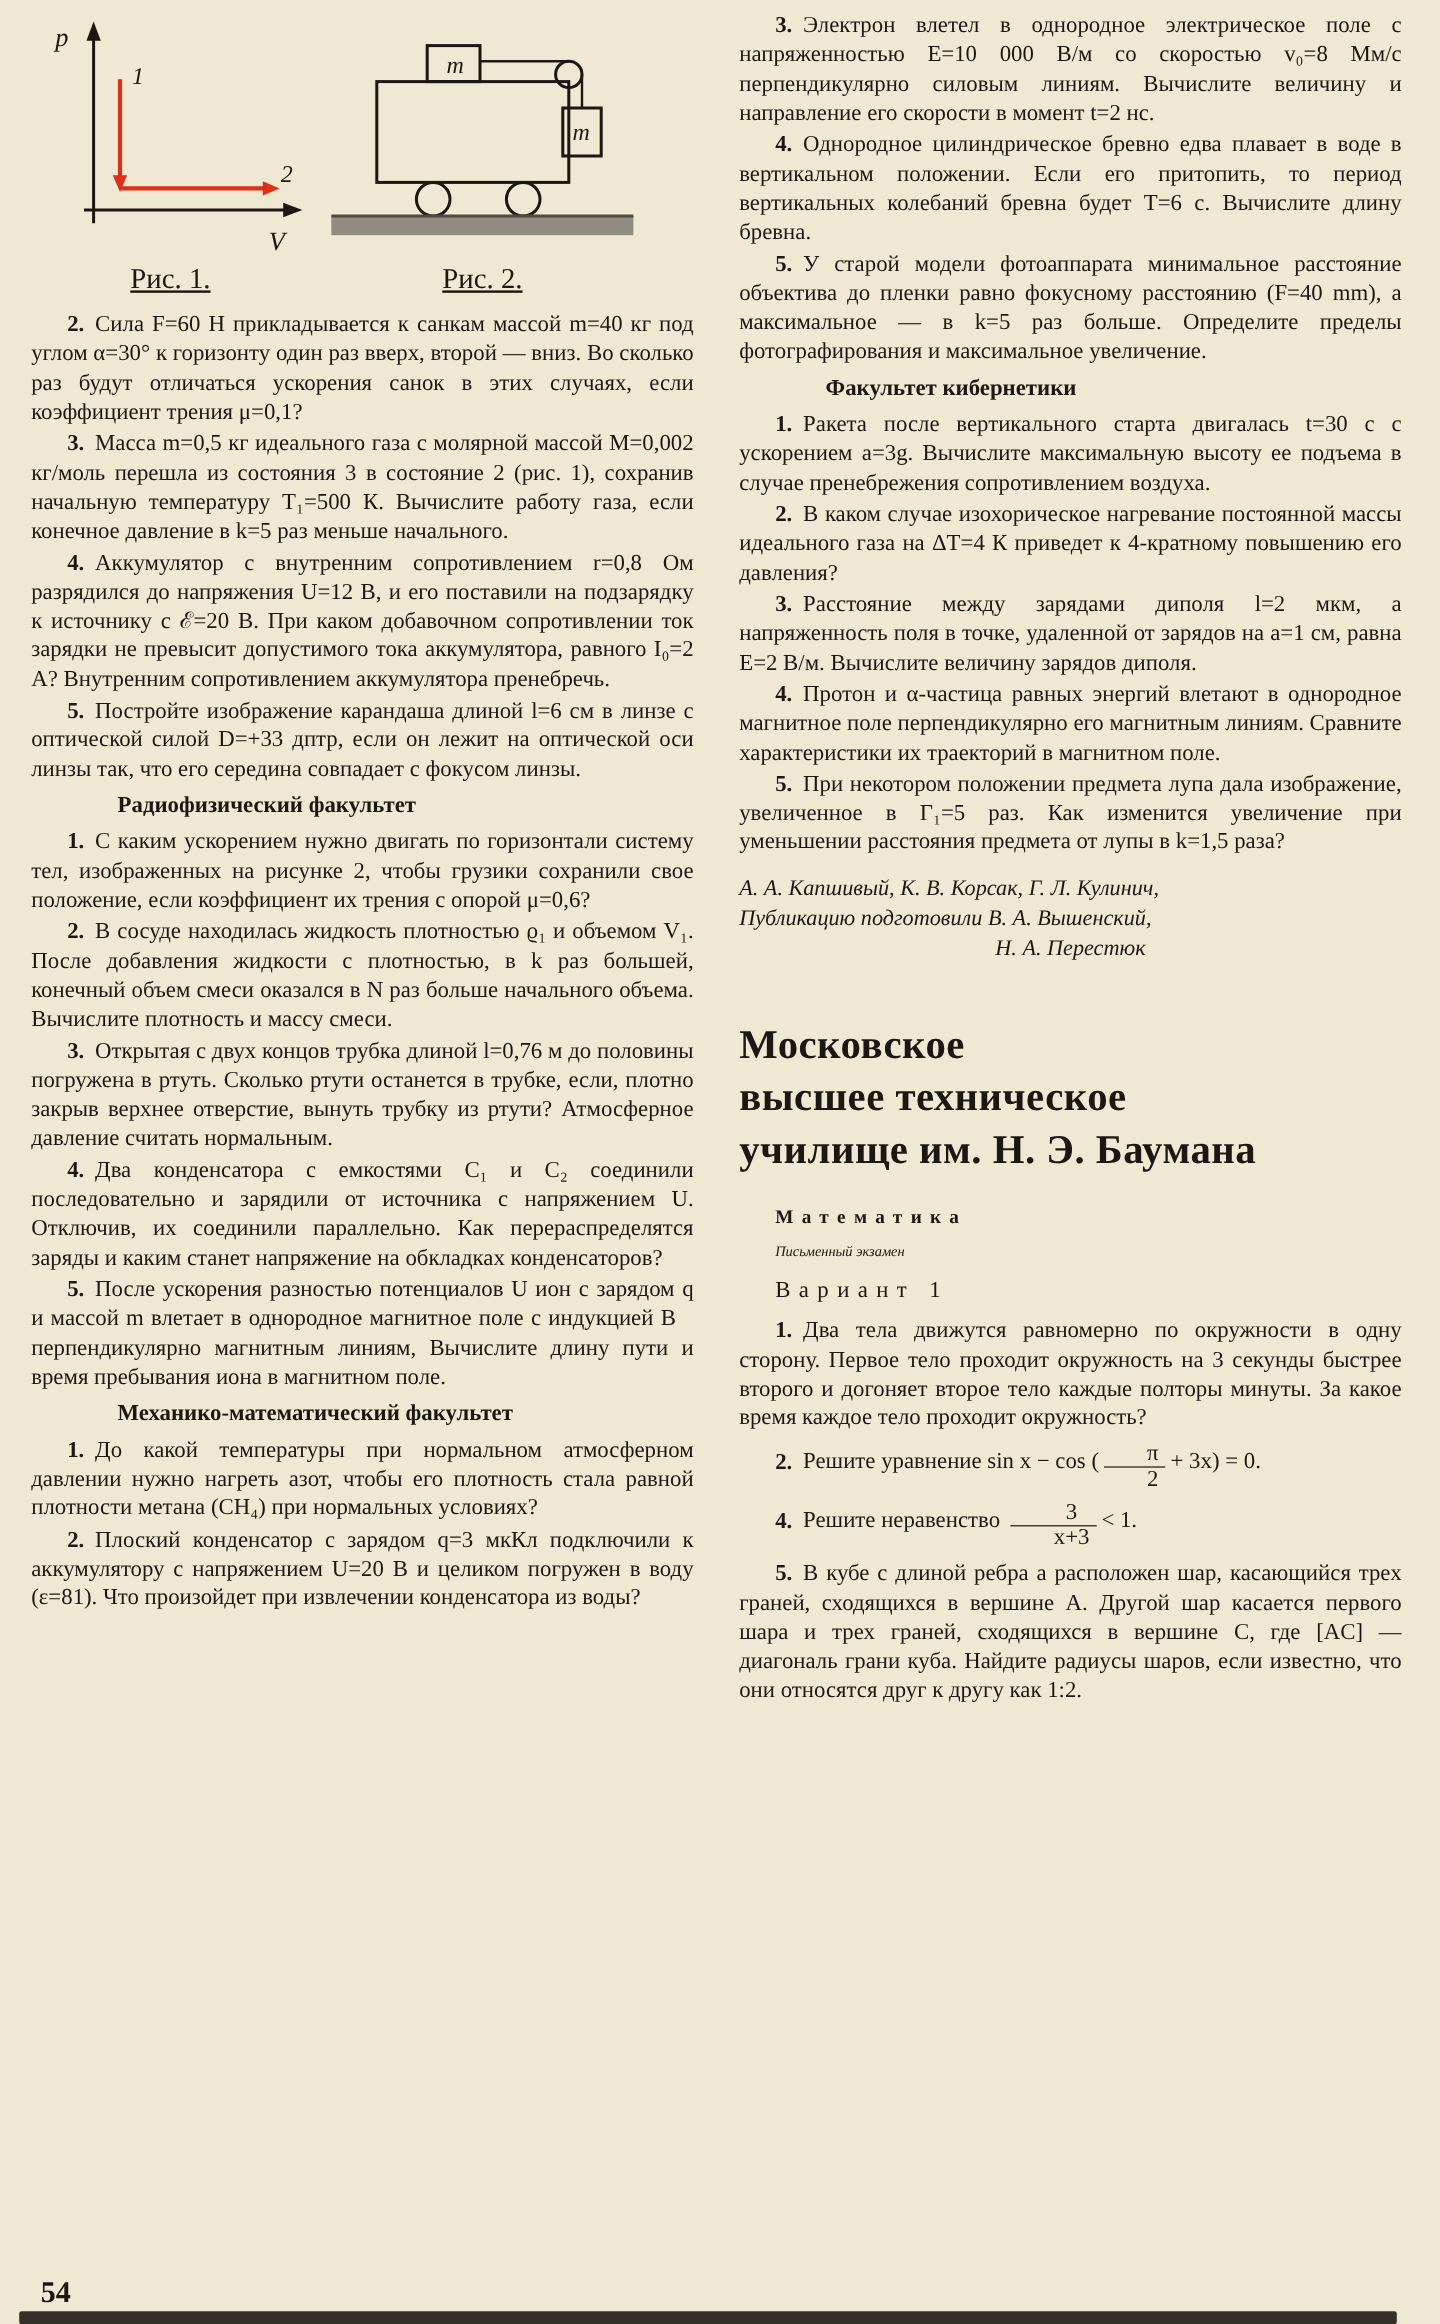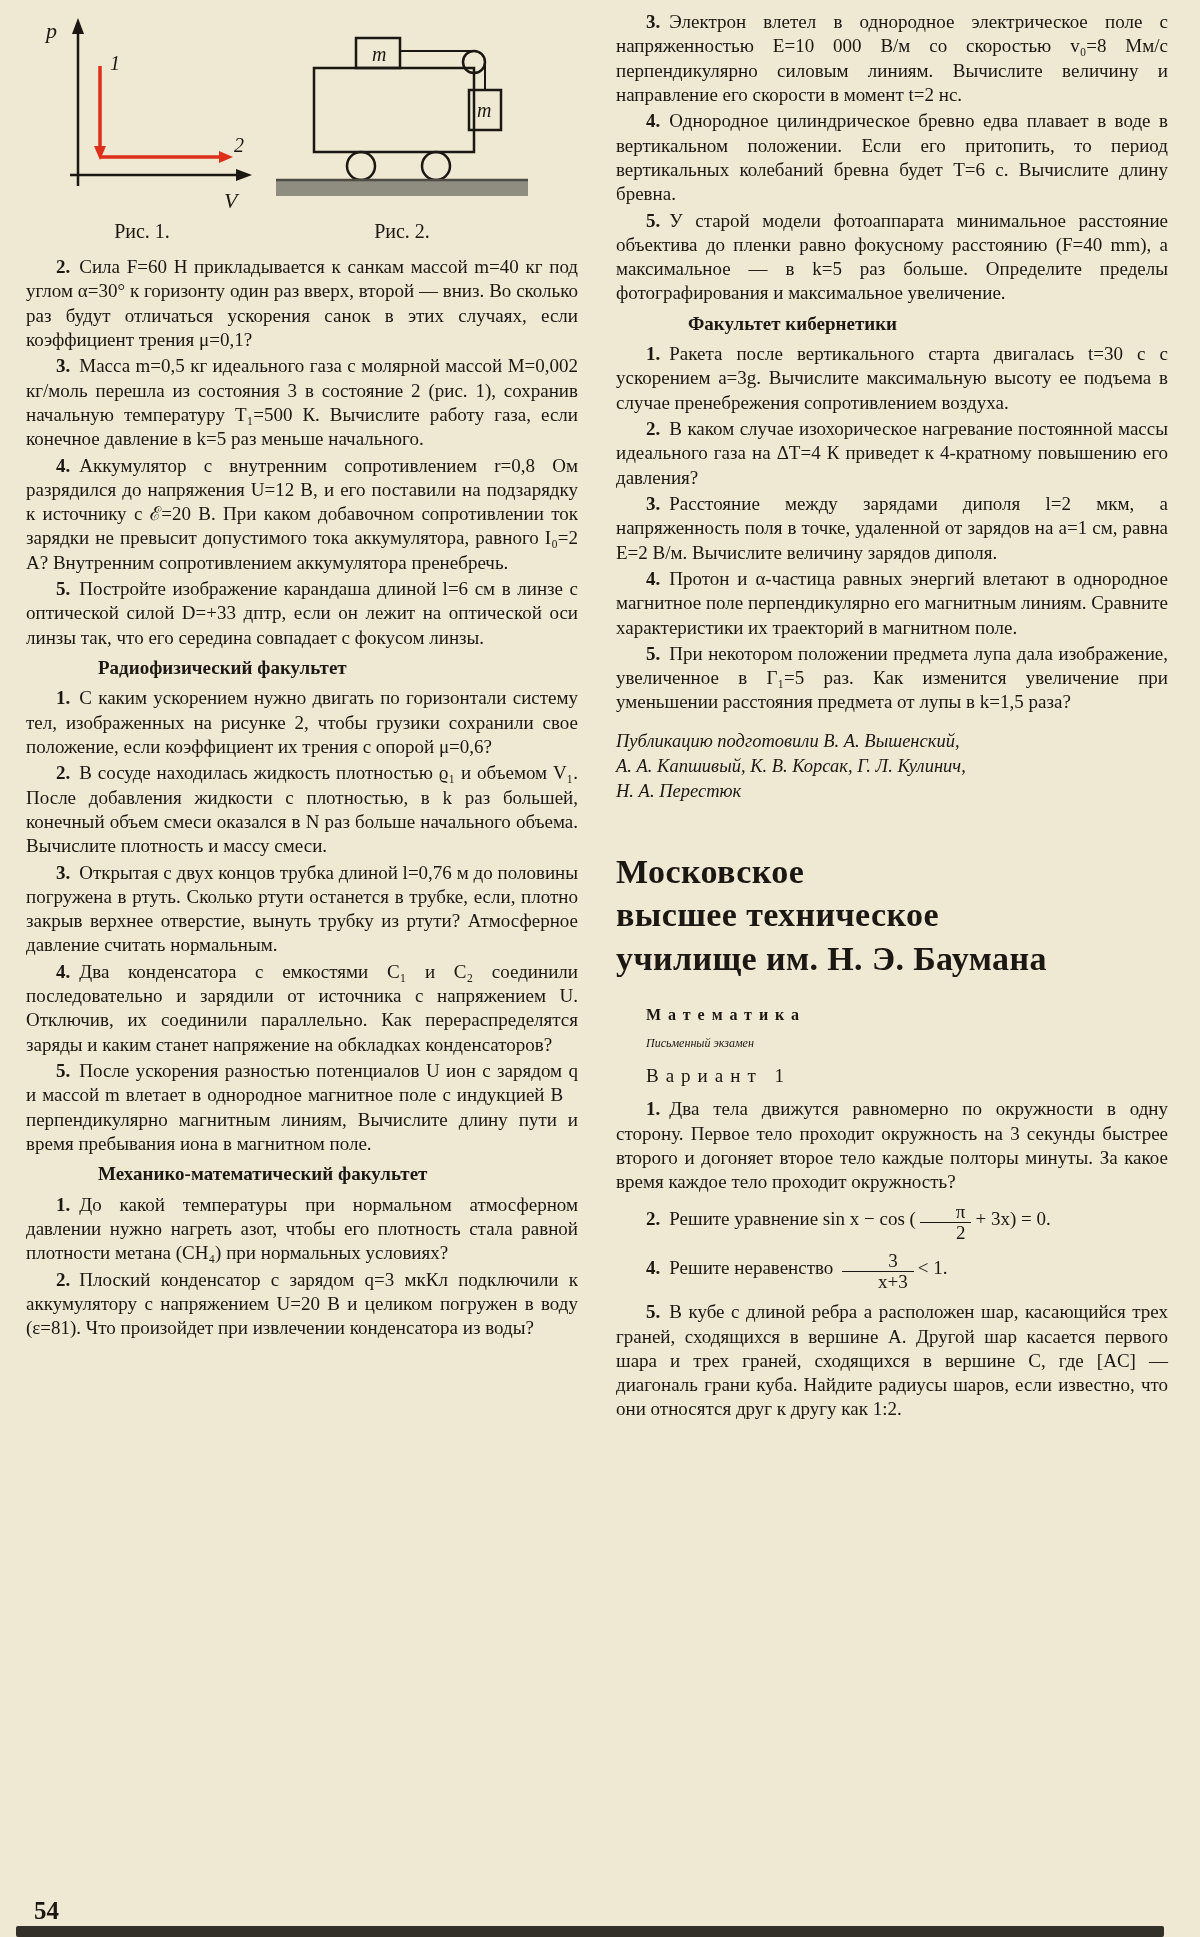--- a/index.html
+++ b/index.html
@@ -7,29 +7,29 @@
     width:1200px;height:1937px;
     background:#efe8d2;
     font-family:"Liberation Serif","DejaVu Serif",serif;
     color:#1b1712;
     overflow:hidden;
   }
   .page{position:relative;width:1200px;height:1937px;box-sizing:border-box;padding:10px 26px 0;overflow:hidden;}
   .columns{display:flex;gap:38px;}
   .col{width:552px;}
   .figrow{display:flex;gap:18px;align-items:flex-start;margin-bottom:2px;}
-  .caprow{display:flex;gap:18px;margin:0 0 12px;font-size:20px;}
+  .caprow{display:flex;gap:18px;margin:0 0 12px;font-size:24px;text-decoration:underline;}
   .cap1{width:232px;text-align:center;}
   .cap2{width:252px;text-align:center;}
   p.para{font-size:19px;line-height:1.28;text-align:justify;margin:0 0 2px;text-indent:30px;}
   .pnum{font-weight:bold;margin-right:9px;}
   h3.fac{font-size:19px;font-weight:bold;margin:6px 0 6px;text-indent:72px;line-height:1.28;}
   .credits{margin-top:14px;font-style:italic;font-size:18.5px;line-height:1.35;}
   .credit-line{text-align:left;}
-  .credit-last{text-align:left;}
+  .credit-last{text-align:center;}
   .mvtu{font-size:34px;font-weight:bold;line-height:1.28;white-space:pre-line;margin:46px 0 26px;letter-spacing:0.4px;}
   .math-title{font-size:16px;font-weight:bold;letter-spacing:7px;margin:8px 0 12px;text-indent:30px;}
   .math-sub{font-size:12px;font-style:italic;margin:0 0 14px;text-indent:30px;}
   .math-variant{font-size:19px;letter-spacing:7px;margin:0 0 10px;text-indent:30px;}
   p.eq{text-align:left;margin:8px 0;font-family:Liberation Serif, serif;}
   .frac{display:inline-block;vertical-align:-0.75em;text-align:center;line-height:1.05;margin:0 4px;}
   .frac .fn{display:block;padding:0 6px;border-bottom:1.6px solid #1b1712;}
   .frac .fd{display:block;padding:0 6px;}
   .pageno{position:absolute;left:34px;bottom:12px;font-size:25px;font-weight:bold;}
   .scan-bottom{position:absolute;left:16px;right:36px;bottom:0;height:11px;background:#33302a;border-radius:2px;}
@@ -108,22 +108,22 @@
 
       <h3 class="fac">Факультет кибернетики</h3>
 
       <p class="para"><b class="pnum">1.</b><span>Ракета после вертикального старта двигалась t=30 с с ускорением a=3g. Вычислите максимальную высоту ее подъема в случае пренебрежения сопротивлением воздуха.</span></p>
       <p class="para"><b class="pnum">2.</b><span>В каком случае изохорическое нагревание постоянной массы идеального газа на ΔT=4 К приведет к 4-кратному повышению его давления?</span></p>
       <p class="para"><b class="pnum">3.</b><span>Расстояние между зарядами диполя l=2 мкм, а напряженность поля в точке, удаленной от зарядов на a=1 см, равна E=2 В/м. Вычислите величину зарядов диполя.</span></p>
       <p class="para"><b class="pnum">4.</b><span>Протон и α-частица равных энергий влетают в однородное магнитное поле перпендикулярно его магнитным линиям. Сравните характеристики их траекторий в магнитном поле.</span></p>
       <p class="para"><b class="pnum">5.</b><span>При некотором положении предмета лупа дала изображение, увеличенное в Γ₁=5 раз. Как изменится увеличение при уменьшении расстояния предмета от лупы в k=1,5 раза?</span></p>
 
       <div class="credits">
+        <div class="credit-line">А. А. Капшивый, К. В. Корсак, Г. Л. Кулинич,</div>
         <div class="credit-line">Публикацию подготовили В. А. Вышенский,</div>
-        <div class="credit-line">А. А. Капшивый, К. В. Корсак, Г. Л. Кулинич,</div>
         <div class="credit-last">Н. А. Перестюк</div>
       </div>
 
       <div class="mvtu">Московское
 высшее техническое
 училище им. Н. Э. Баумана</div>
 
       <div class="math-title">Математика</div>
       <div class="math-sub">Письменный экзамен</div>
       <div class="math-variant">Вариант 1</div>

